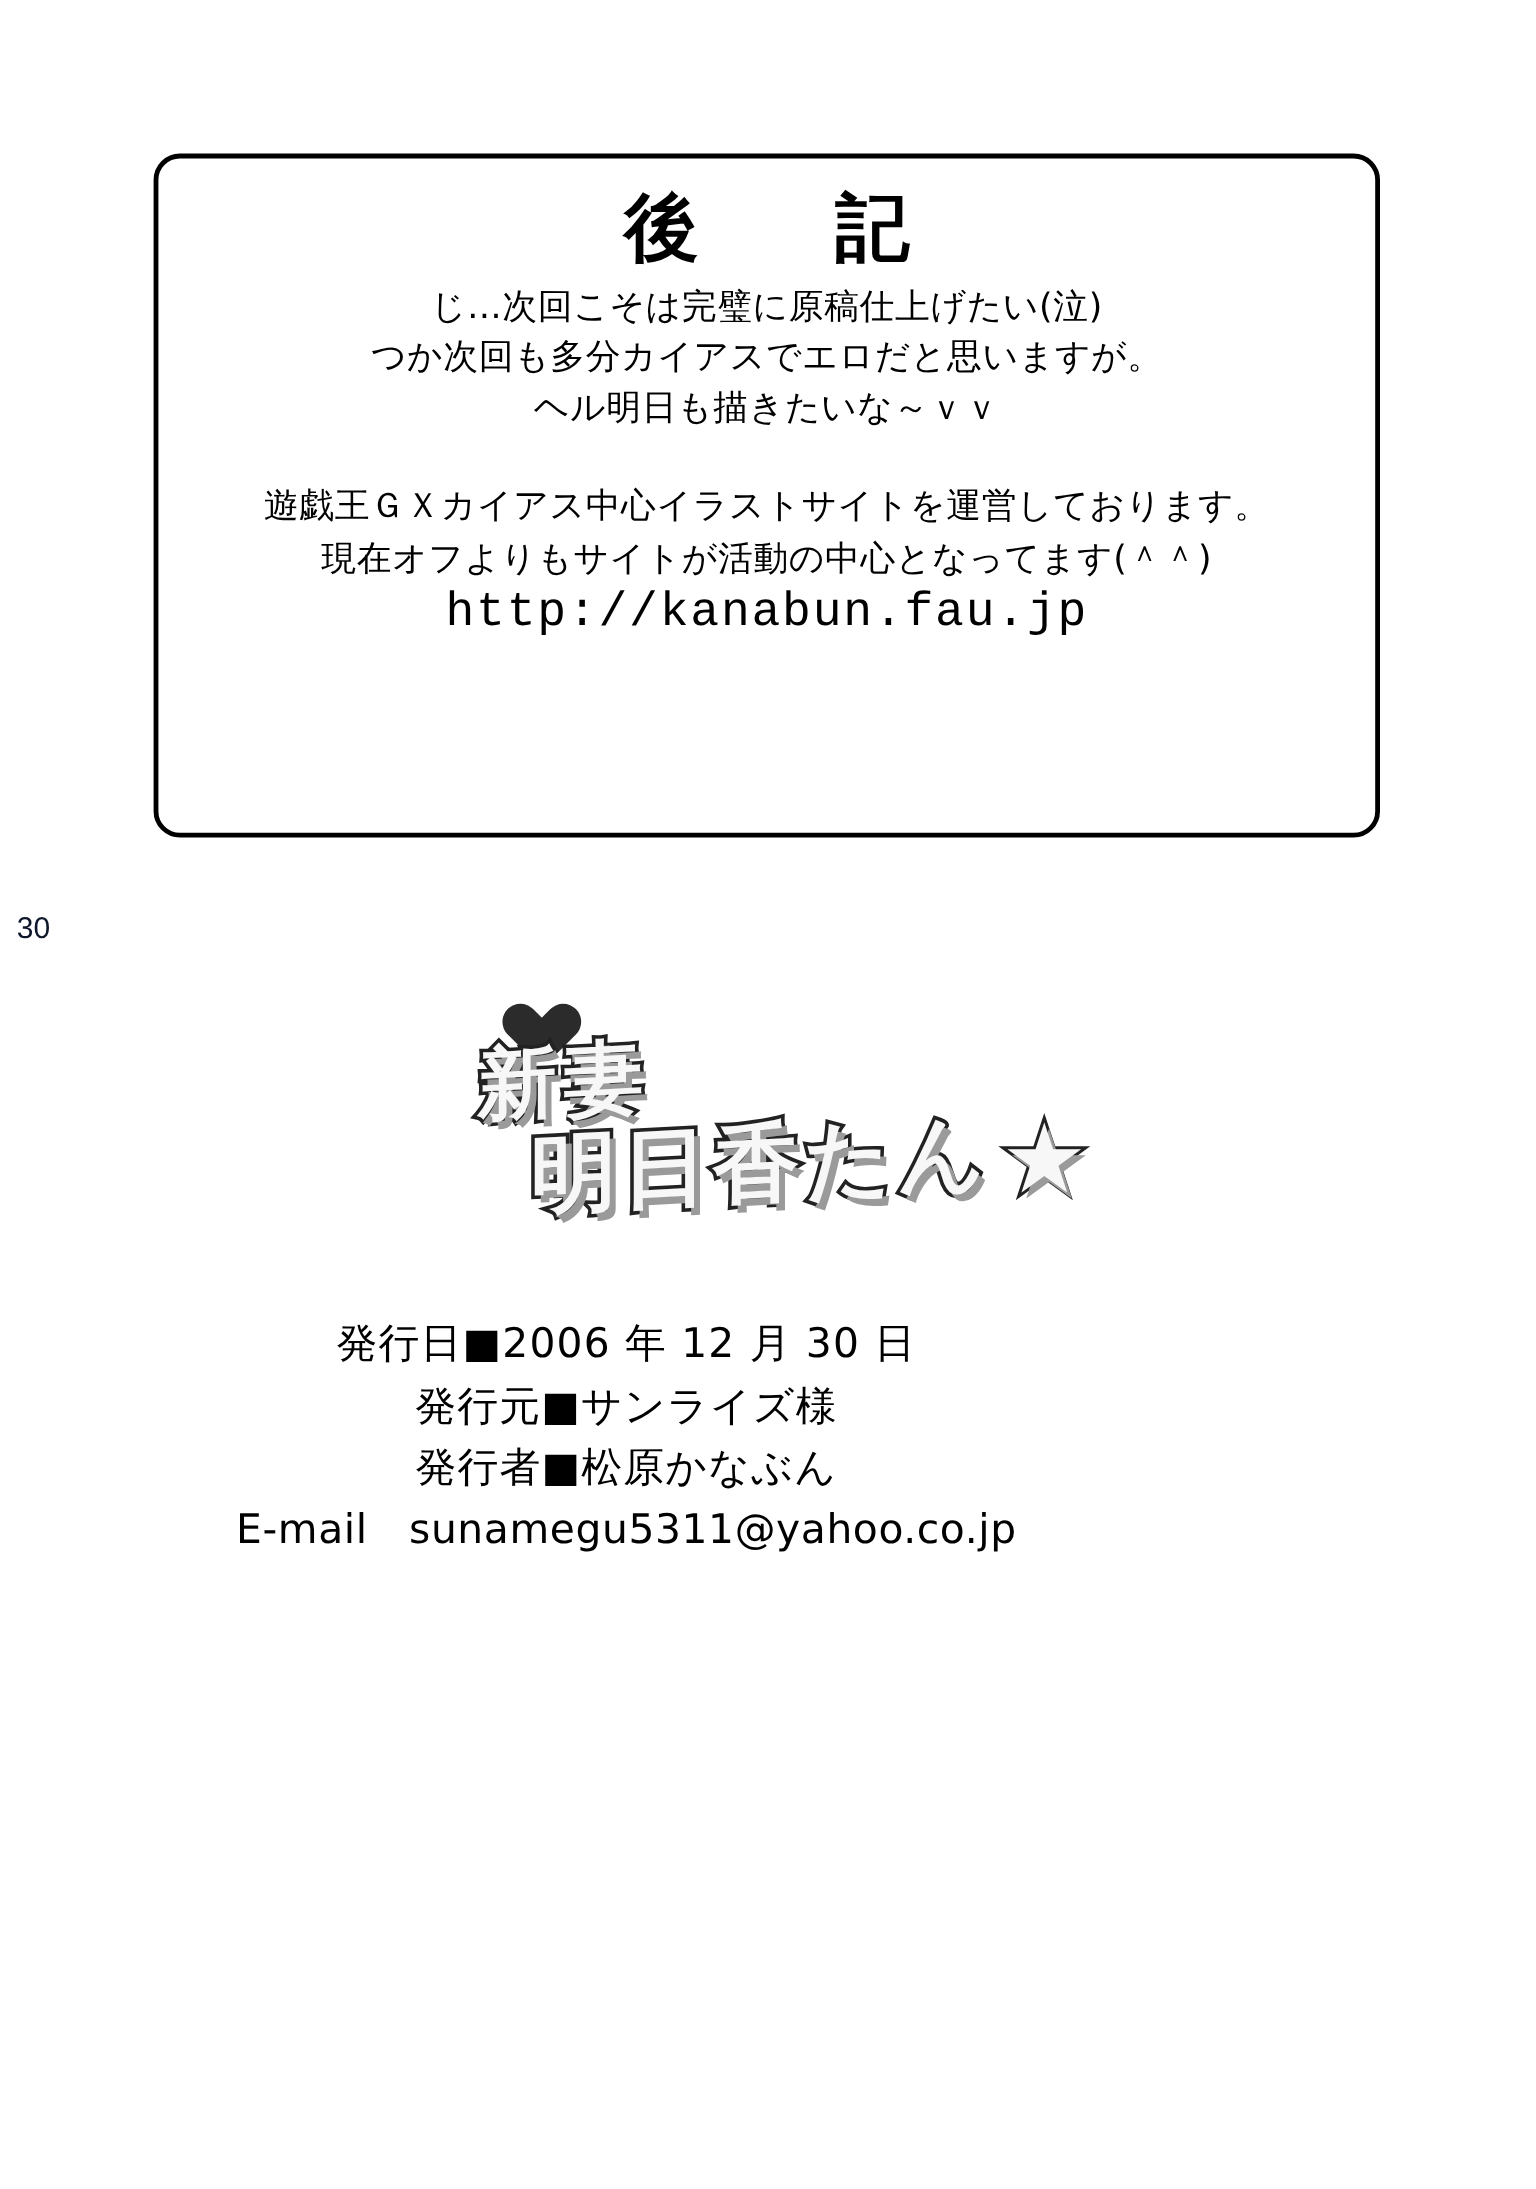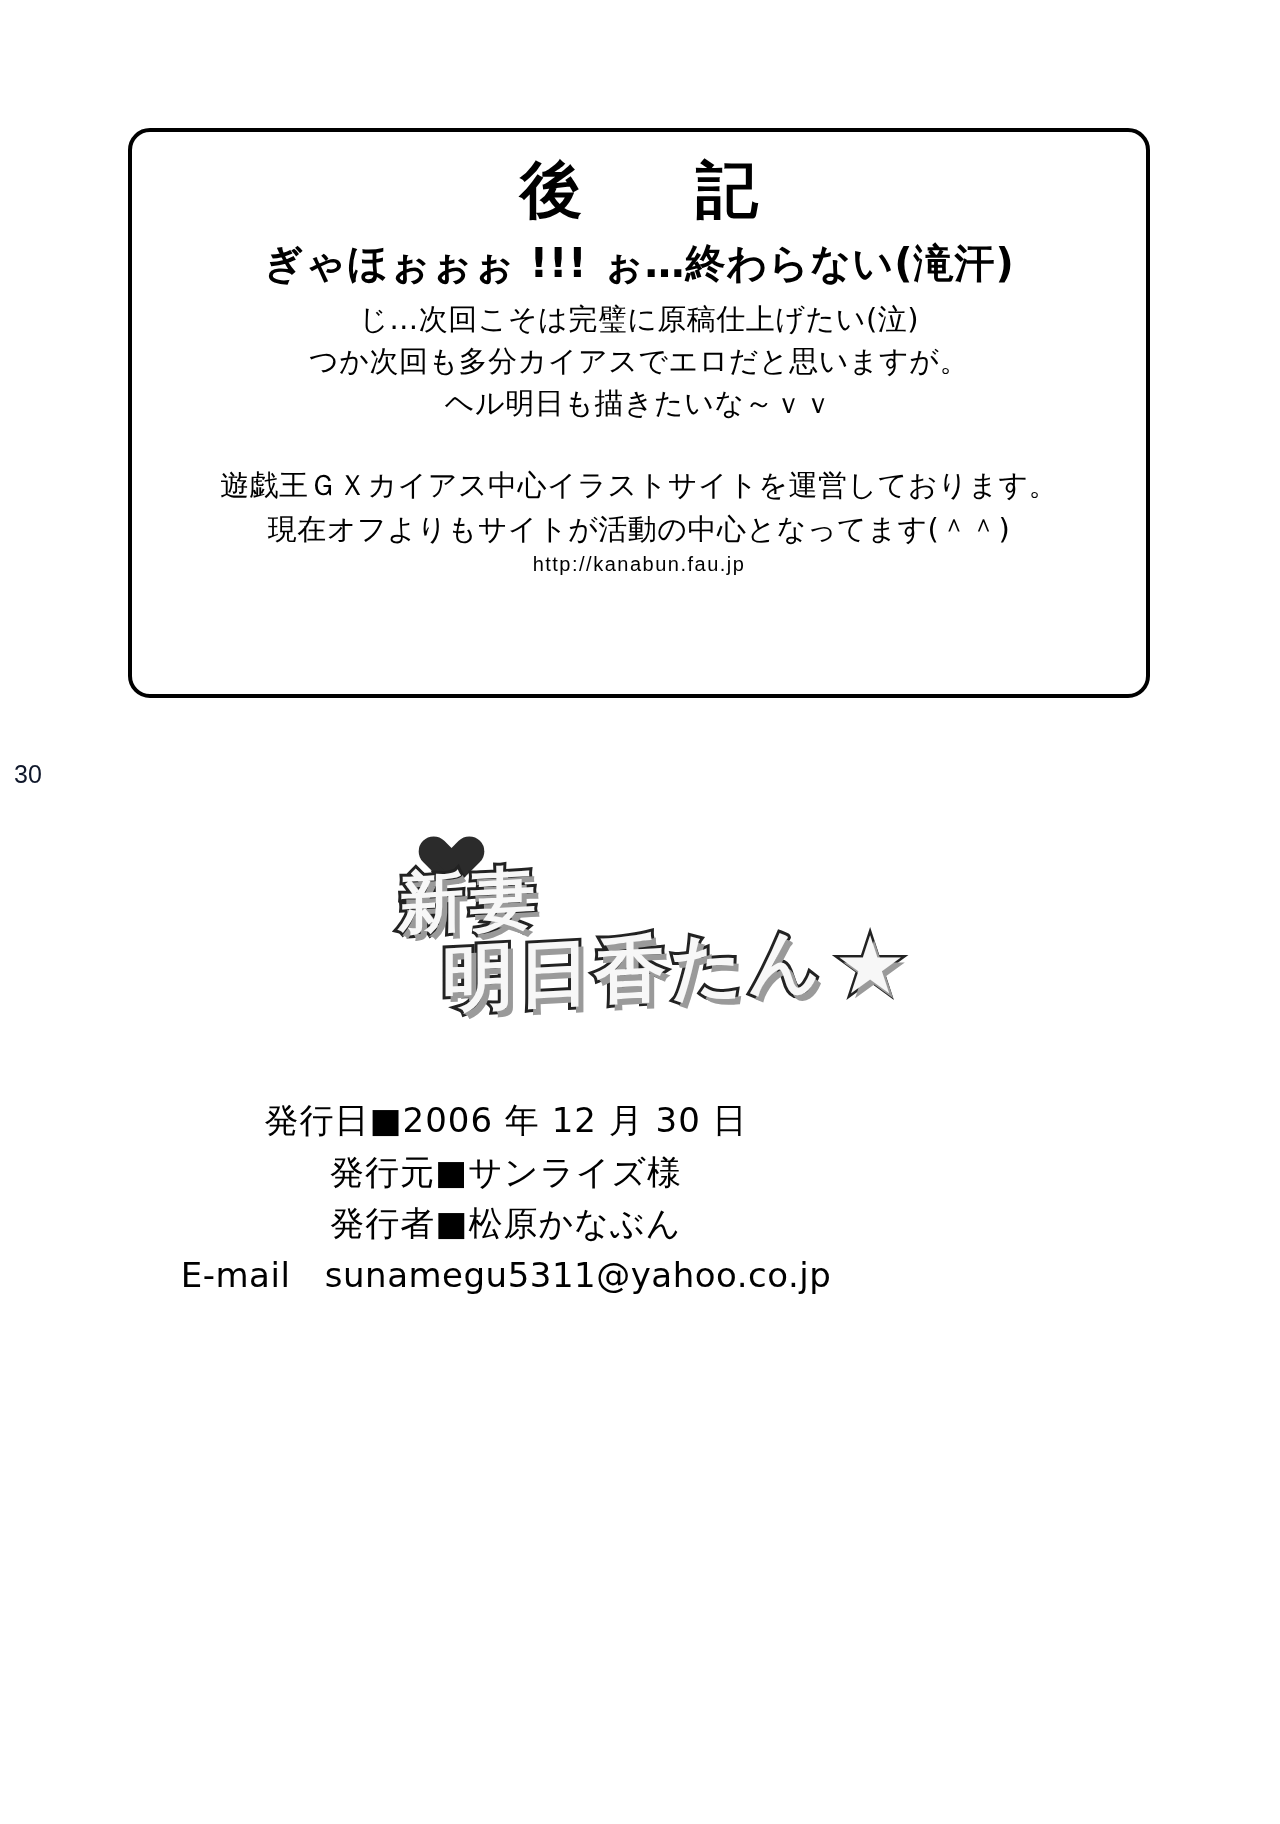--- a/index.html
+++ b/index.html
@@ -72,23 +72,23 @@
     height: 40px;
   }
 
   .afterword-site .ln {
     font-size: 29px;
     line-height: 1.5;
     letter-spacing: 0.5px;
     font-weight: 500;
   }
   .afterword-site .url {
-    font-size: 20px;
+    font-size: 40px;
     letter-spacing: 1.5px;
-    font-family: Liberation Sans, sans-serif;
+    font-family: Liberation Mono, monospace;
     margin-top: 2px;
   }
 
   
   .logo-wrap {
     position: absolute;
     left: 0;
     top: 820px;
     width: 1280px;
     height: 230px;
@@ -157,21 +157,21 @@
     color: #f7f7f7;
     -webkit-text-stroke: 5px #222;
     paint-order: stroke fill;
     text-shadow: 4px 5px 0 #9a9a9a;
     line-height: 1;
   }
 
   
   .colophon {
     position: absolute;
-    left: 0;
+    left: 16px;
     top: 1095px;
     width: 1012px;
     text-align: center;
   }
   .colophon .cl {
     font-size: 34px;
     line-height: 1.52;
     letter-spacing: 1px;
     font-family: "DejaVu Sans", sans-serif;
   }
@@ -187,21 +187,20 @@
     letter-spacing: 0.5px;
   }
 </style>
 </head>
 <body>
 
 <div class="page-number">30</div>
 
 <div class="afterword-box">
   <div class="afterword-title">後　記</div>
-  <div class="afterword-lead">ぎゃほぉぉぉ !!! ぉ…終わらない(滝汗)</div>
   <div class="afterword-lines">
     <div class="ln">じ…次回こそは完璧に原稿仕上げたい(泣)</div>
     <div class="ln">つか次回も多分カイアスでエロだと思いますが。</div>
     <div class="ln">ヘル明日も描きたいな～ｖｖ</div>
   </div>
   <div class="afterword-gap"></div>
   <div class="afterword-site">
     <div class="ln">遊戯王ＧＸカイアス中心イラストサイトを運営しております。</div>
     <div class="ln">現在オフよりもサイトが活動の中心となってます(＾＾)</div>
     <div class="url">http://kanabun.fau.jp</div>

